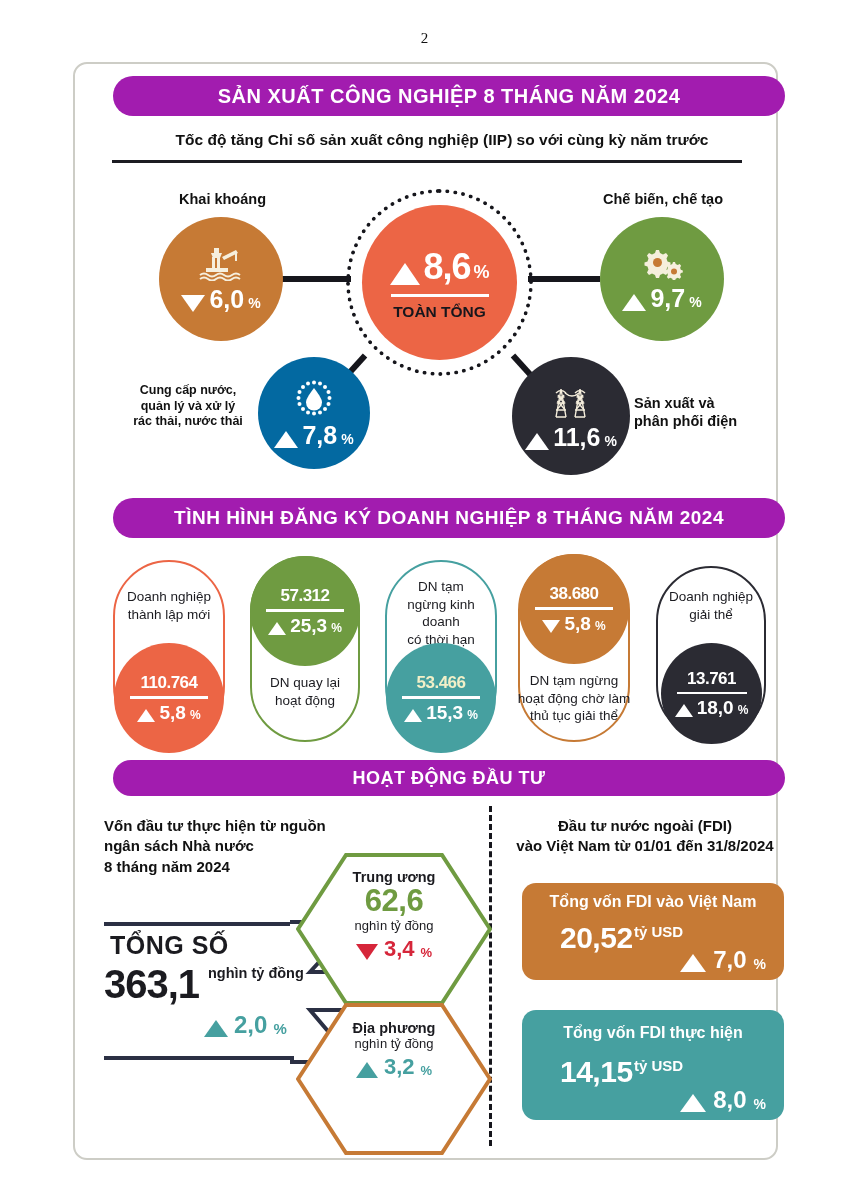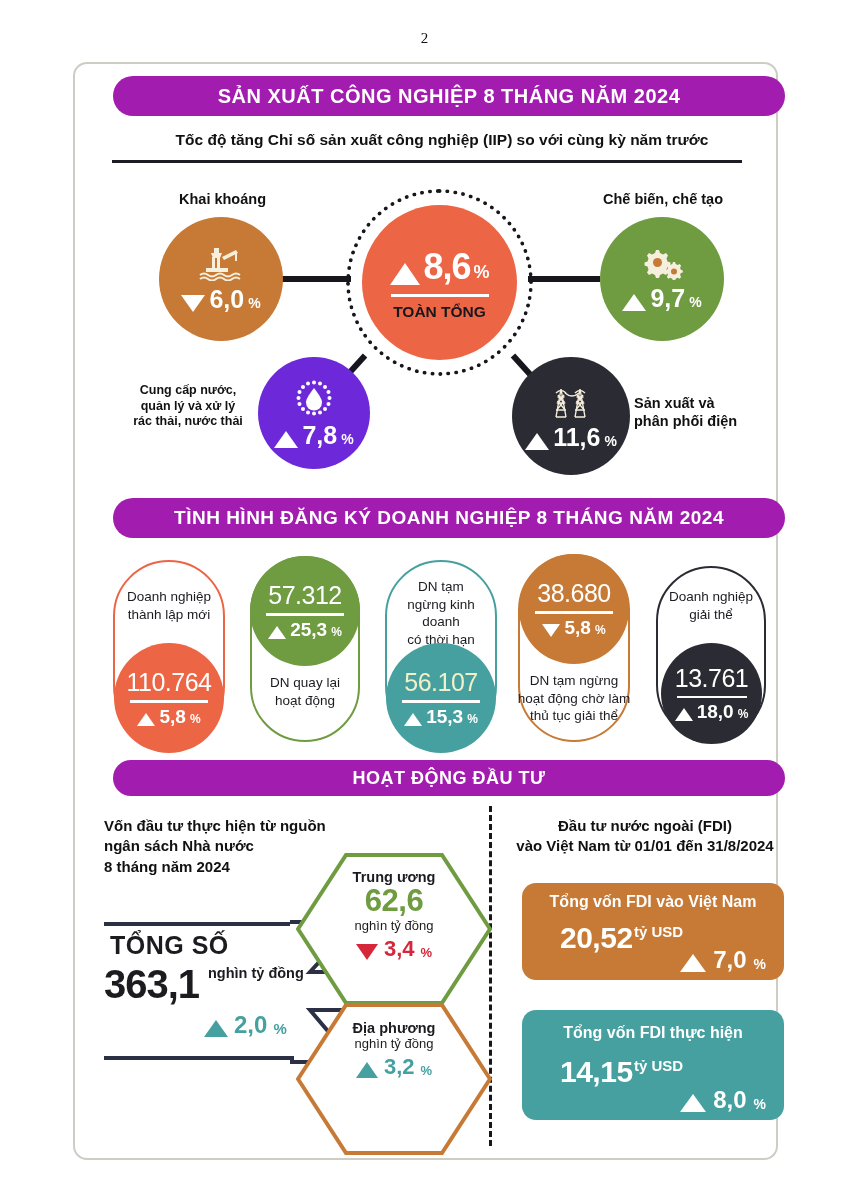--- a/index.html
+++ b/index.html
@@ -62,21 +62,21 @@
     background: #ec6545;
   }
   #ring-center { left: 346px; top: 189px; width: 187px; height: 187px; }
   #c-center .big { font-size: 36px; font-weight: bold; letter-spacing: -1px;
       display:flex; align-items:flex-end; gap:3px; line-height:1; margin-top:4px;}
   #c-center .divider { width: 98px; height: 3px; background: #fff; margin: 9px 0 6px; }
   #c-center .sub { color: #16161c; font-size: 15.5px; font-weight: bold; }
 
   #c-mining { left: 159px; top: 217px; width: 124px; height: 124px; background: #c67a35; }
   #c-mfg    { left: 600px; top: 217px; width: 124px; height: 124px; background: #6f9b41; }
-  #c-water  { left: 258px; top: 357px; width: 112px; height: 112px; background: #6d28d9; }
+  #c-water  { left: 258px; top: 357px; width: 112px; height: 112px; background: #0369a1; }
   #c-elec   { left: 512px; top: 357px; width: 118px; height: 118px; background: #2b2b33; }
 
   .pct {
     font-size: 25px; font-weight: bold; line-height: 1;
     display: flex; align-items: flex-end; gap: 4px; margin-top: 6px;
   }
   .pct .unit { font-size: 14px; padding-bottom: 2px; }
   #c-center .big .unit { font-size: 18px; padding-bottom: 4px; }
   .tri-up { width:0;height:0;border-left:12px solid transparent;border-right:12px solid transparent;border-bottom:17px solid #fff; }
   .tri-dn { width:0;height:0;border-left:12px solid transparent;border-right:12px solid transparent;border-top:17px solid #fff; }
@@ -99,21 +99,21 @@
     border: 2.5px solid;
     background: #fff;
     display: flex; flex-direction: column; align-items: center;
   }
   .cap-text { font-size: 13.5px; color: #1b1b20; text-align: center; line-height: 1.3; }
   .cap-circle {
     position: absolute; border-radius: 50%;
     display: flex; flex-direction: column; align-items: center; justify-content: center;
     color: #fff;
   }
-  .cap-num { font-size: 25px; font-weight: normal; letter-spacing: -.5px; line-height:1; }
+  .cap-num { font-size: 17px; font-weight: bold; letter-spacing: -.5px; line-height:1; }
   .cap-div { height: 2.5px; background: #fff; margin: 5px 0 4px; }
   .cap-pct { font-size: 19px; font-weight: bold; display:flex; align-items:flex-end; gap:4px; line-height:1; }
   .cap-pct .unit { font-size: 12px; padding-bottom: 1px; }
   .tri-up-s { width:0;height:0;border-left:9px solid transparent;border-right:9px solid transparent;border-bottom:13px solid #fff; }
   .tri-dn-s { width:0;height:0;border-left:9px solid transparent;border-right:9px solid transparent;border-top:13px solid #fff; }
   .cap-outside { position: absolute; font-size: 13.5px; color:#1b1b20; text-align:center; line-height:1.3; width: 160px;}
 
   
   .inv-h { position: absolute; font-size: 15px; font-weight: bold; color:#111; line-height: 1.35; }
   #inv-left-h  { left: 104px; top: 816px; width: 290px; }
@@ -304,21 +304,21 @@
     <span>25,3</span>
     <span class="unit">%</span>
   </div>
 </div>
 <div class="cap-outside" style="left:225px; top:674px;">DN quay lại<br>hoạt động</div>
 
 <div class="capsule" style="left:385px; top:560px; width:112px; height:182px; border-color:#46a0a0;">
   <div class="cap-text" style="margin-top:16px;">DN tạm<br>ngừng kinh doanh<br>có thời hạn</div>
 </div>
 <div class="cap-circle" style="left:386px; top:643px; width:110px; height:110px; background:#46a0a0;">
-  <div class="cap-num" style="color:#f2f0c8;">56.107</div>
+  <div class="cap-num" style="color:#f2f0c8;">53.466</div>
   <div class="cap-div" style="width:78px;"></div>
   <div class="cap-pct">
     <span class="tri-up-s"></span>
     <span>15,3</span>
     <span class="unit">%</span>
   </div>
 </div>
 
 <div class="capsule" style="left:518px; top:554px; width:112px; height:188px; border-color:#c67a35;">
 </div>

